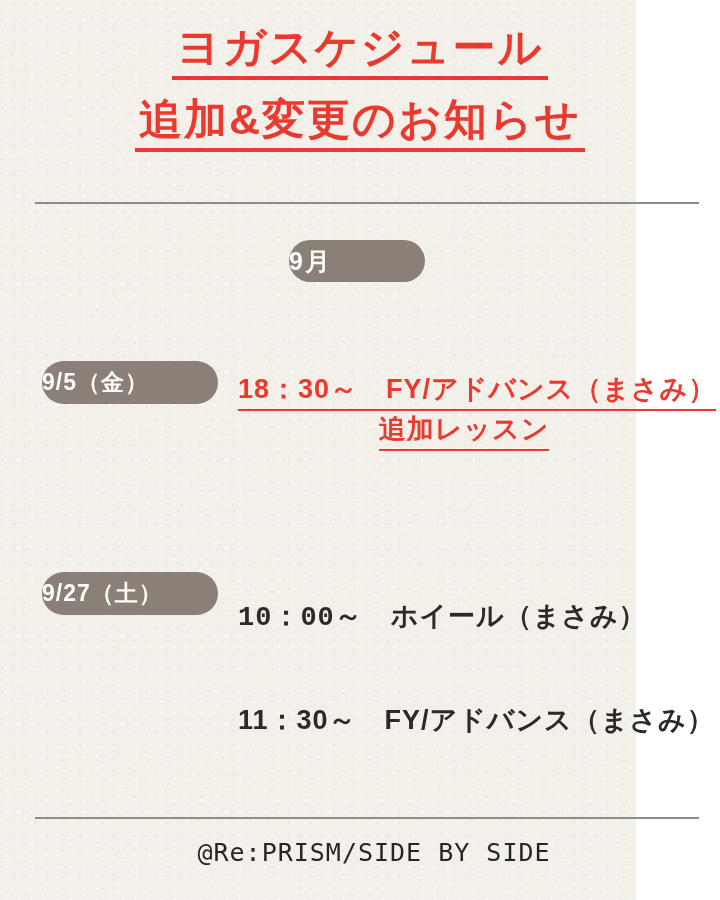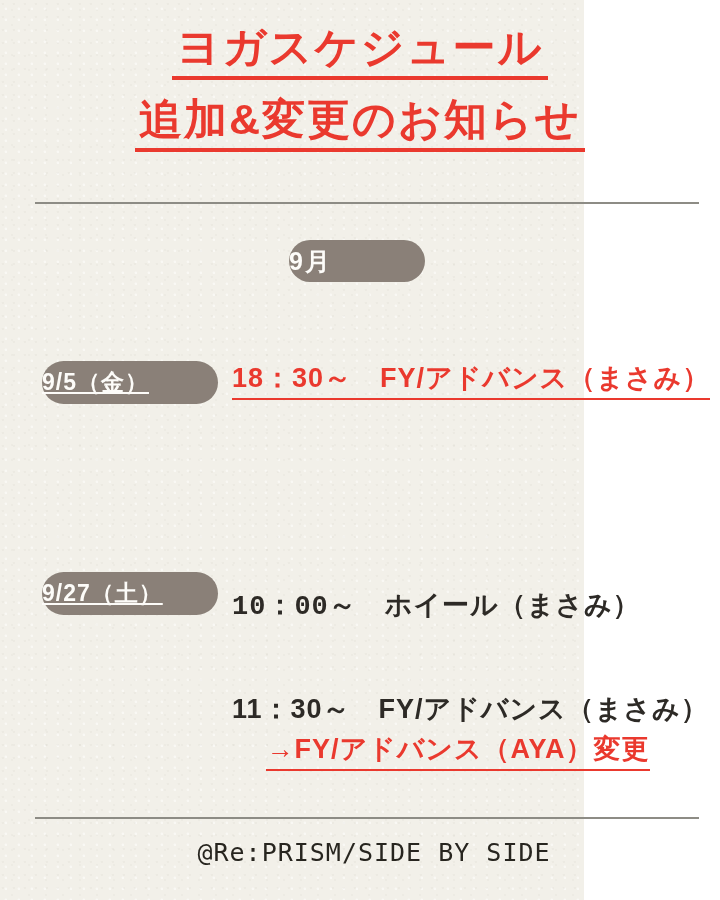--- a/index.html
+++ b/index.html
@@ -7,21 +7,21 @@
     padding: 0;
   }
   body {
     width: 720px;
     height: 900px;
     font-family: "Liberation Sans", "DejaVu Sans", sans-serif;
     overflow: hidden;
   }
   .poster {
     position: relative;
-    width: 584px;
+    width: 636px;
     height: 900px;
     background-color: #f2f0e9;
     
     background-image:
       radial-gradient(circle at 25% 30%, rgba(120,115,105,0.05) 1px, transparent 1.4px),
       radial-gradient(circle at 70% 65%, rgba(120,115,105,0.045) 1px, transparent 1.4px),
       radial-gradient(circle at 45% 80%, rgba(255,255,255,0.5) 1px, transparent 1.6px);
     background-size: 11px 13px, 17px 15px, 13px 11px;
   }
 
@@ -74,29 +74,29 @@
     line-height: 42px;
     font-size: 25px;
   }
   .pill.date {
     left: 42px;
     width: 176px;
     height: 43px;
     line-height: 43px;
     font-size: 23px;
     letter-spacing: 1px;
-    text-decoration: underline;
   }
   .pill.date-1 { top: 361px; }
   .pill.date-2 { top: 572px; }
 
   .sched-col {
     position: absolute;
-    left: 232px;
+    left: 238px;
     width: 452px;
+    margin-top: 11px;
   }
   .sched-line {
     font-size: 27px;
     font-weight: bold;
     letter-spacing: 1px;
     line-height: 1.0;
     white-space: nowrap;
   }
   .sched-line .u {
     display: inline-block;
@@ -146,35 +146,35 @@
   <div class="pill month">9月</div>
 
   <div class="pill date date-1">9/5（金）</div>
 
   <div class="sched-col col-1">
     <div class="sched-line red">
       <span class="u">18：30～　FY/アドバンス（まさみ）</span>
     </div>
   </div>
 
+  <div class="sched-col note-1 centered">
+    <div class="sched-line red">
+      <span class="u">追加レッスン</span>
+    </div>
+  </div>
 
   <div class="pill date date-2">9/27（土）</div>
 
   <div class="sched-col col-2">
     <div class="sched-line dark">10：00～　ホイール（まさみ）</div>
   </div>
 
 
   <div class="sched-col col-3">
     <div class="sched-line dark">11：30～　FY/アドバンス（まさみ）</div>
   </div>
 
-  <div class="sched-col note-3 centered">
-    <div class="sched-line red">
-      <span class="u">→FY/アドバンス（AYA）変更</span>
-    </div>
-  </div>
 
   <div class="divider bottom"></div>
 
   <div class="credit">@Re:PRISM/SIDE BY SIDE</div>
 
 </div>
 
 </body></html>

